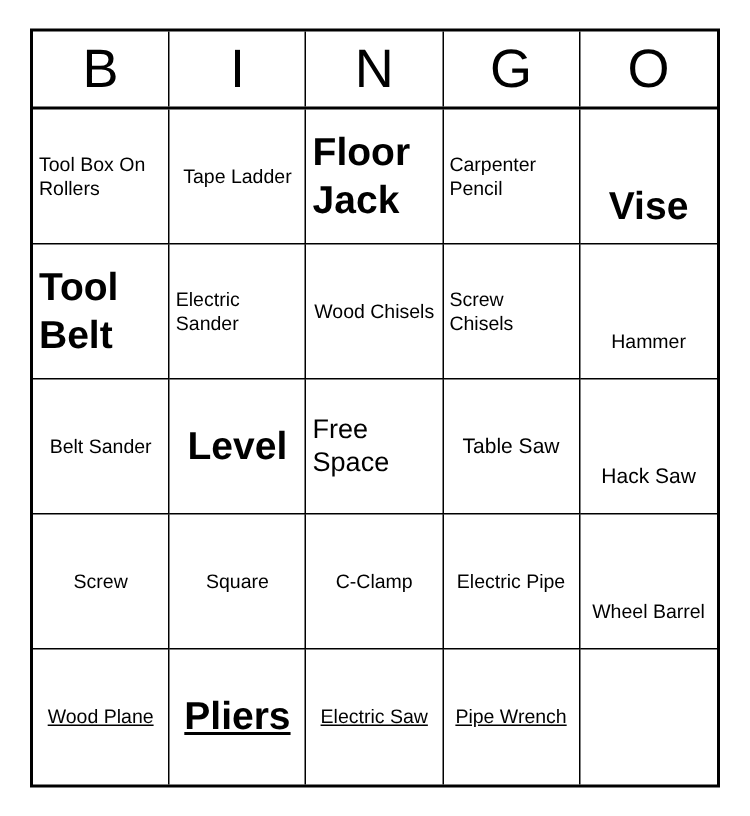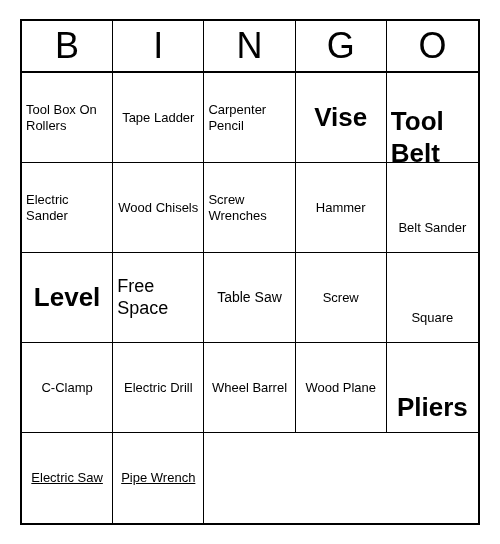--- a/index.html
+++ b/index.html
@@ -92,34 +92,36 @@
   <div class="bingo-header">
   <div class="bingo-header-cell">B</div>
       <div class="bingo-header-cell">I</div>
       <div class="bingo-header-cell">N</div>
       <div class="bingo-header-cell">G</div>
       <div class="bingo-header-cell">O</div>
     </div>
   <div class="bingo-grid">
   <div class="bingo-cell">Tool Box On Rollers</div>
       <div class="bingo-cell">Tape Ladder</div>
+      <div class="bingo-cell extra-large">Floor Jack</div>
       <div class="bingo-cell">Carpenter Pencil</div>
       <div class="bingo-cell extra-large">Vise</div>
       <div class="bingo-cell extra-large">Tool Belt</div>
       <div class="bingo-cell">Electric Sander</div>
       <div class="bingo-cell">Wood Chisels</div>
-      <div class="bingo-cell">Screw Wrenches</div>
+      <div class="bingo-cell">Screw Chisels</div>
       <div class="bingo-cell">Hammer</div>
       <div class="bingo-cell">Belt Sander</div>
       <div class="bingo-cell extra-large">Level</div>
       <div class="bingo-cell free-space">Free Space</div>
       <div class="bingo-cell large-text">Table Saw</div>
+      <div class="bingo-cell large-text">Hack Saw</div>
       <div class="bingo-cell">Screw</div>
       <div class="bingo-cell">Square</div>
       <div class="bingo-cell">C-Clamp</div>
-      <div class="bingo-cell">Electric Drill</div>
+      <div class="bingo-cell">Electric Pipe</div>
       <div class="bingo-cell">Wheel Barrel</div>
       <div class="bingo-cell">Wood Plane</div>
       <div class="bingo-cell extra-large">Pliers</div>
       <div class="bingo-cell">Electric Saw</div>
       <div class="bingo-cell">Pipe Wrench</div>
     </div>
 </div>
 
 </body></html>

